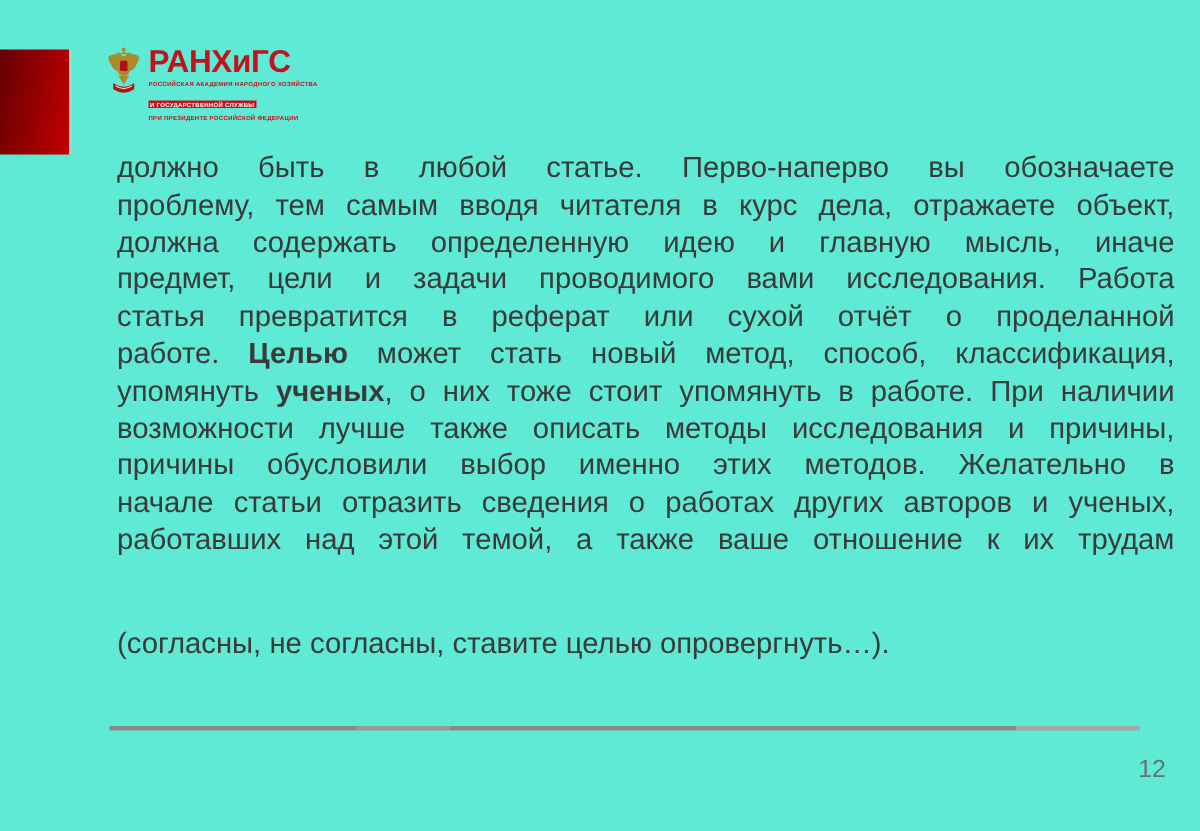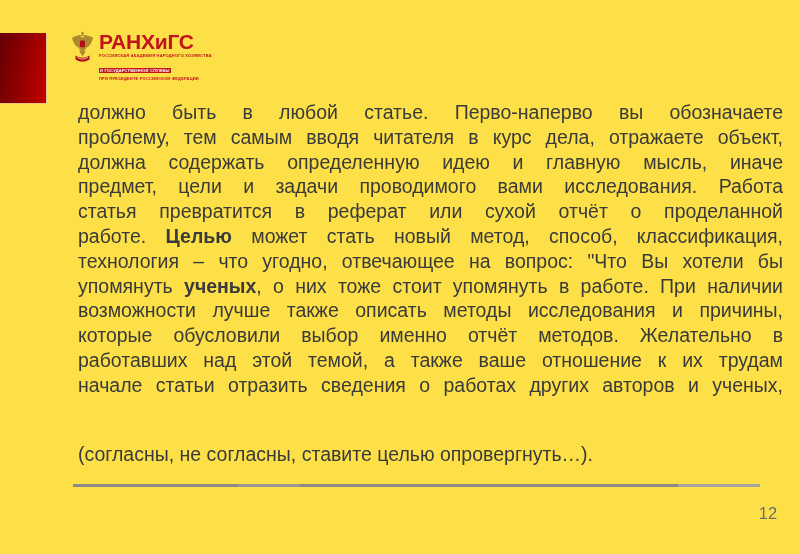--- a/index.html
+++ b/index.html
@@ -7,21 +7,21 @@
     --bar-end:#C40000;
     --logo-red:#C2121C;
     --lead-red:#E3252A;
     --body-text:#3A3A3A;
     --divider-gray:#8A8A8A;
     --divider-light:#A6A6A6;
     --pagenum:#6E6E6E;
   }
   html,body{margin:0;padding:0;background:#fff;}
   .slide{
-    position:relative;width:800px;height:554px;background:#fde047;overflow:hidden;
+    position:relative;width:800px;height:554px;background:#5eead4;overflow:hidden;
     font-family:"Liberation Sans",sans-serif;
   }
   .red-bar{
     position:absolute;left:0;top:33px;width:46px;height:70px;
     background:linear-gradient(100deg,var(--bar-start) 0%,#8f0000 45%,var(--bar-end) 100%);
     box-shadow:1px 1px 0 rgba(205,170,170,.45), 2px 0 0 rgba(230,205,205,.35);
   }
   .logo{position:absolute;left:71px;top:31px;display:flex;align-items:flex-start;}
   .logo-emblem{width:23px;height:33px;display:block;}
   .logo-textcol{margin-left:5px;}
@@ -91,26 +91,25 @@
     </div>
   </div>
 
   <div class="body-text">
       <div class="tline"><span>должно быть в любой статье. Перво-наперво вы обозначаете</span></div>
       <div class="tline"><span>проблему, тем самым вводя читателя в курс дела, отражаете объект,</span></div>
       <div class="tline"><span>должна содержать определенную идею и главную мысль, иначе</span></div>
       <div class="tline"><span>предмет, цели и задачи проводимого вами исследования. Работа</span></div>
       <div class="tline"><span>статья превратится в реферат или сухой отчёт о проделанной</span></div>
       <div class="tline"><span>работе. </span><span class="s-b">Целью</span><span> может стать новый метод, способ, классификация,</span></div>
-      <div class="tline"><span>технология – что угодно, отвечающее на вопрос: "Что Вы хотели бы</span></div>
       <div class="tline"><span>упомянуть </span><span class="s-b">ученых</span><span>, о них тоже стоит упомянуть в работе. При наличии</span></div>
       <div class="tline"><span>возможности лучше также описать методы исследования и причины,</span></div>
-      <div class="tline"><span>которые обусловили выбор именно отчёт методов. Желательно в</span></div>
+      <div class="tline"><span>причины обусловили выбор именно этих методов. Желательно в</span></div>
+      <div class="tline"><span>начале статьи отразить сведения о работах других авторов и ученых,</span></div>
       <div class="tline"><span>работавших над этой темой, а также ваше отношение к их трудам</span></div>
-      <div class="tline"><span>начале статьи отразить сведения о работах других авторов и ученых,</span></div>
       <div class="tline tline-last"><span>(согласны, не согласны, ставите целью опровергнуть…).</span></div>
     </div>
 
   <div class="footer-divider"></div>
 
   <div class="page-number">12</div>
 
 </div>
 
 </body></html>

